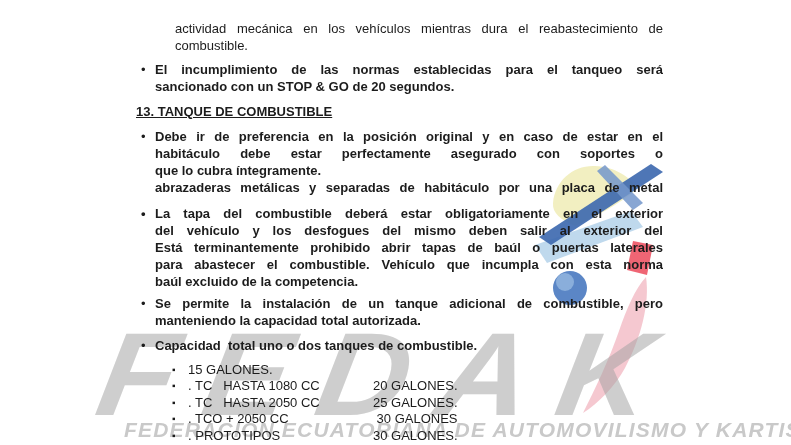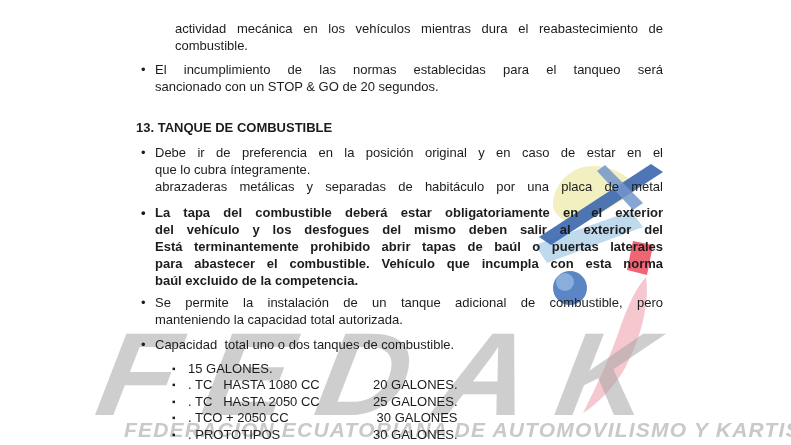--- a/index.html
+++ b/index.html
@@ -29,23 +29,23 @@
     padding-top:20px;color:#1c1c1c;font-size:13px;
   }
   .jline{
     text-align:justify;text-align-last:justify;
     line-height:17px;height:17px;overflow:hidden;
   }
   .jline.last{text-align-last:left;}
   .intro{margin-left:39px;width:488px;}
   .bullet{display:flex;padding-left:5px;}
   .marker{flex:none;width:14px;line-height:17px;}
-  .btext{flex:1;width:508px;}
+  .btext{flex:1;width:508px;font-weight:bold;}
   .plainline{white-space:pre;line-height:17px;height:17px;}
-  .heading{margin-top:24px;font-weight:bold;line-height:17px;height:17px;}
+  .heading{margin-top:8px;font-weight:bold;line-height:17px;height:17px;text-decoration:underline;}
   .bold{font-weight:bold;}
   .mt5{margin-top:5px;}
   .mt7{margin-top:7px;}
   .mt8{margin-top:8px;}
   .mt9{margin-top:9px;}
 
   .fuel-list{margin-top:8px;}
   .trow{display:flex;padding-left:36px;line-height:16.4px;height:16.4px;}
   .sq{flex:none;width:16px;font-size:10px;line-height:16.4px;}
   .lbl{flex:none;width:185px;white-space:pre;}
@@ -87,20 +87,21 @@
           <div class="jline last">sancionado con un STOP &amp; GO de 20 segundos.</div>
         </div>
     </div>
 
     <div class="heading">13. TANQUE DE COMBUSTIBLE</div>
 
     <div class="bullet mt8">
       <span class="marker">•</span>
       <div class="btext">
           <div class="jline">Debe ir de preferencia en la posición original y en caso de estar en el</div>
+          <div class="jline">habitáculo debe estar perfectamente asegurado con soportes o</div>
           <div class="jline last">que lo cubra íntegramente.</div>
           <div class="jline">abrazaderas metálicas y separadas de habitáculo por una placa de metal</div>
         </div>
     </div>
 
     <div class="bullet mt9 bold">
       <span class="marker">•</span>
       <div class="btext">
         <div>
             <div class="jline">La tapa del combustible deberá estar obligatoriamente en el exterior</div>

